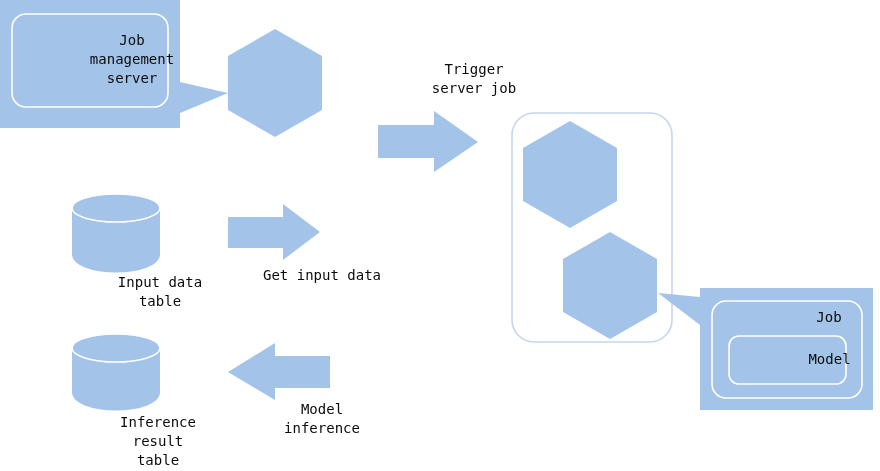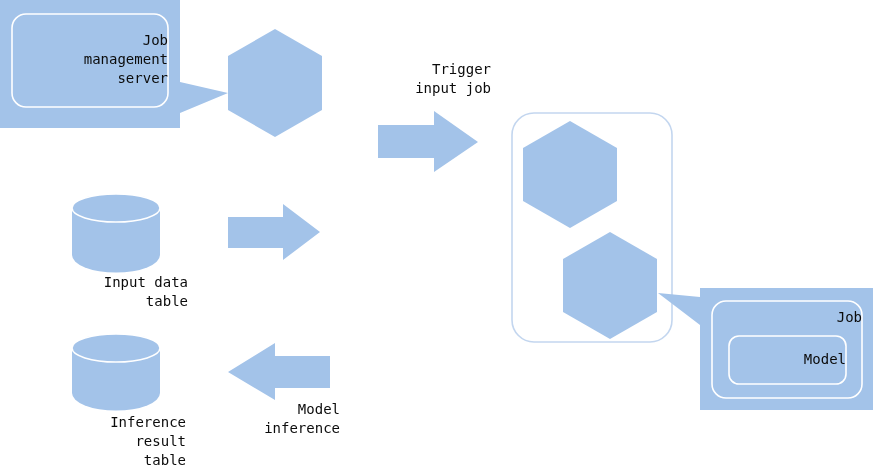--- a/index.html
+++ b/index.html
@@ -14,27 +14,28 @@
     position: relative;
     width: 880px;
     height: 471px;
     background: #ffffff;
     overflow: hidden;
   }
 
   
   .label {
     position: absolute;
-    text-align: right;
+    text-align: center;
     color: #0b0b0b;
     font-family: "DejaVu Sans Mono", "Liberation Mono", monospace;
     font-size: 14px;
     line-height: 19px;
     white-space: pre-line;
     letter-spacing: 0px;
+    padding-left: 42px;
   }
 
   
   svg.layer {
     position: absolute;
     left: 0;
     top: 0;
     width: 880px;
     height: 471px;
     overflow: visible;
@@ -85,25 +86,26 @@
     </g>
 
     <polygon class="fill-blue" points="330,356 275,356 275,343 228,372 275,400 275,388 330,388"></polygon>
   </svg>
 
   <div class="label" style="left:12px; top:31px; width:156px;">Job
 management
 server</div>
 
   <div class="label" style="left:373px; top:60px; width:118px;">Trigger
-input job</div>
+server job</div>
 
   <div class="label" style="left:48px; top:273px; width:140px;">Input data
 table</div>
 
+  <div class="label" style="left:205px; top:266px; width:150px;">Get input data</div>
 
   <div class="label" style="left:46px; top:413px; width:140px;">Inference
 result
 table</div>
 
   <div class="label" style="left:220px; top:400px; width:120px;">Model
 inference</div>
 
   <div class="label" style="left:712px; top:308px; width:150px;">Job</div>
 

